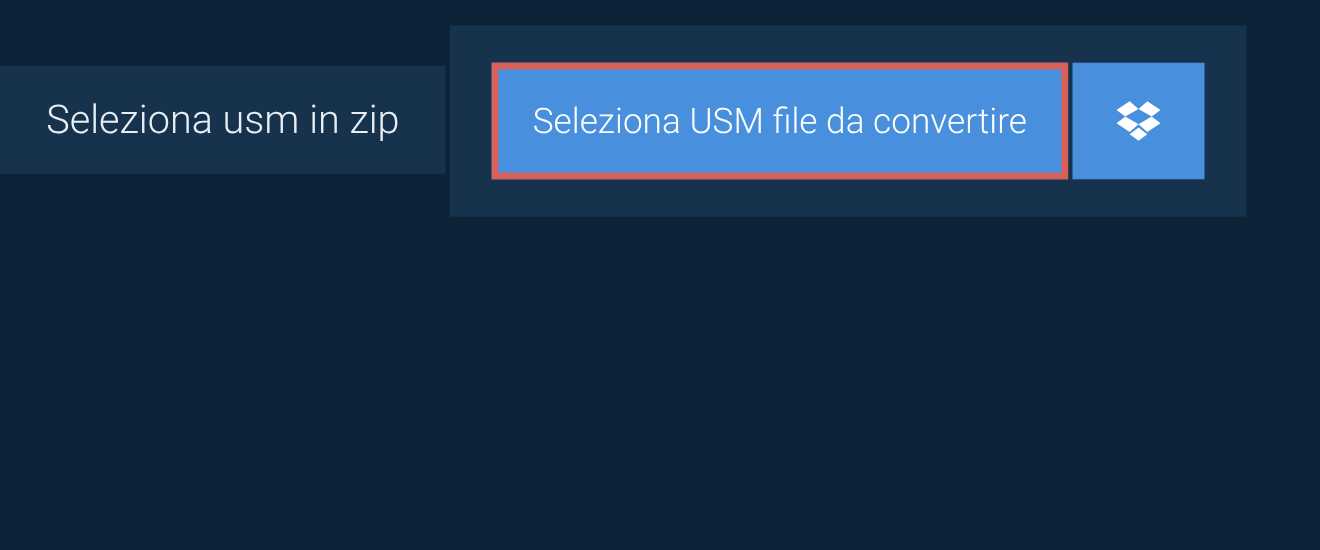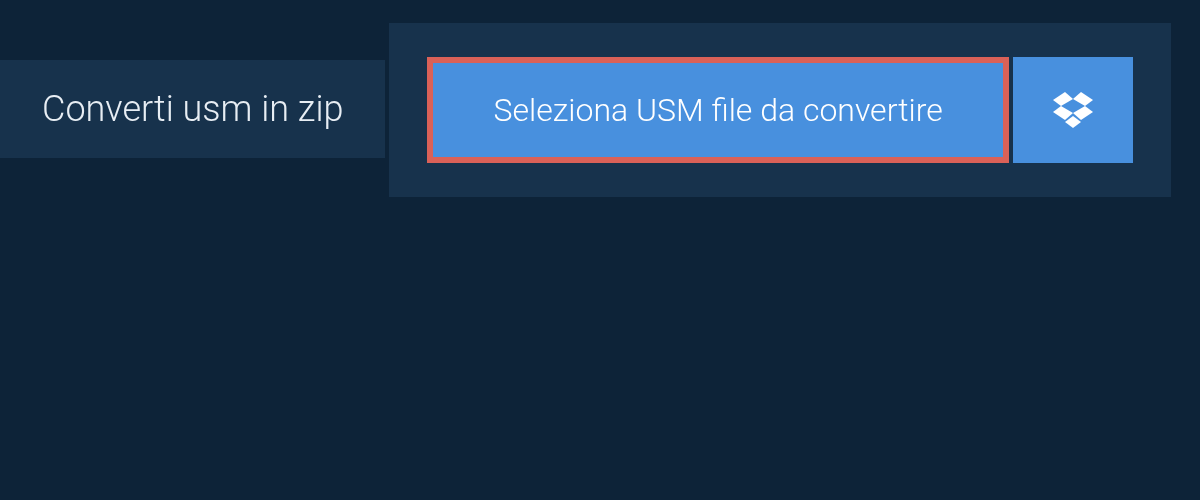--- a/index.html
+++ b/index.html
@@ -35,21 +35,21 @@
     .button-row {
       display: flex;
       align-items: stretch;
     }
     .select-button {
       background: #4890de;
       border: 6px solid #da6158;
       color: #ffffff;
       font-size: 32px;
       font-weight: 300;
-      padding: 28px 60px;
+      padding: 28px 31px;
       cursor: pointer;
       display: flex;
       align-items: center;
       justify-content: center;
       white-space: nowrap;
     }
     .dropbox-button {
       background: #4890de;
       width: 120px;
       display: flex;
@@ -62,21 +62,21 @@
       width: 40px;
       height: 40px;
     }
   </style>
 </head>
 <body>
 
 
 
 <div class="title-tab">
-  <span class="title-text">Converti usm in zip</span>
+  <span class="title-text">Seleziona usm in zip</span>
 </div>
 
 <div class="panel">
   <div class="button-row">
     <div class="select-button">
       <span>Seleziona USM file da convertire</span>
     </div>
     <div class="dropbox-button">
       <svg class="dropbox-icon" viewBox="0 0 40 40" fill="#ffffff">
         <polygon points="12,2 0,10 8,16 20,9"></polygon>

